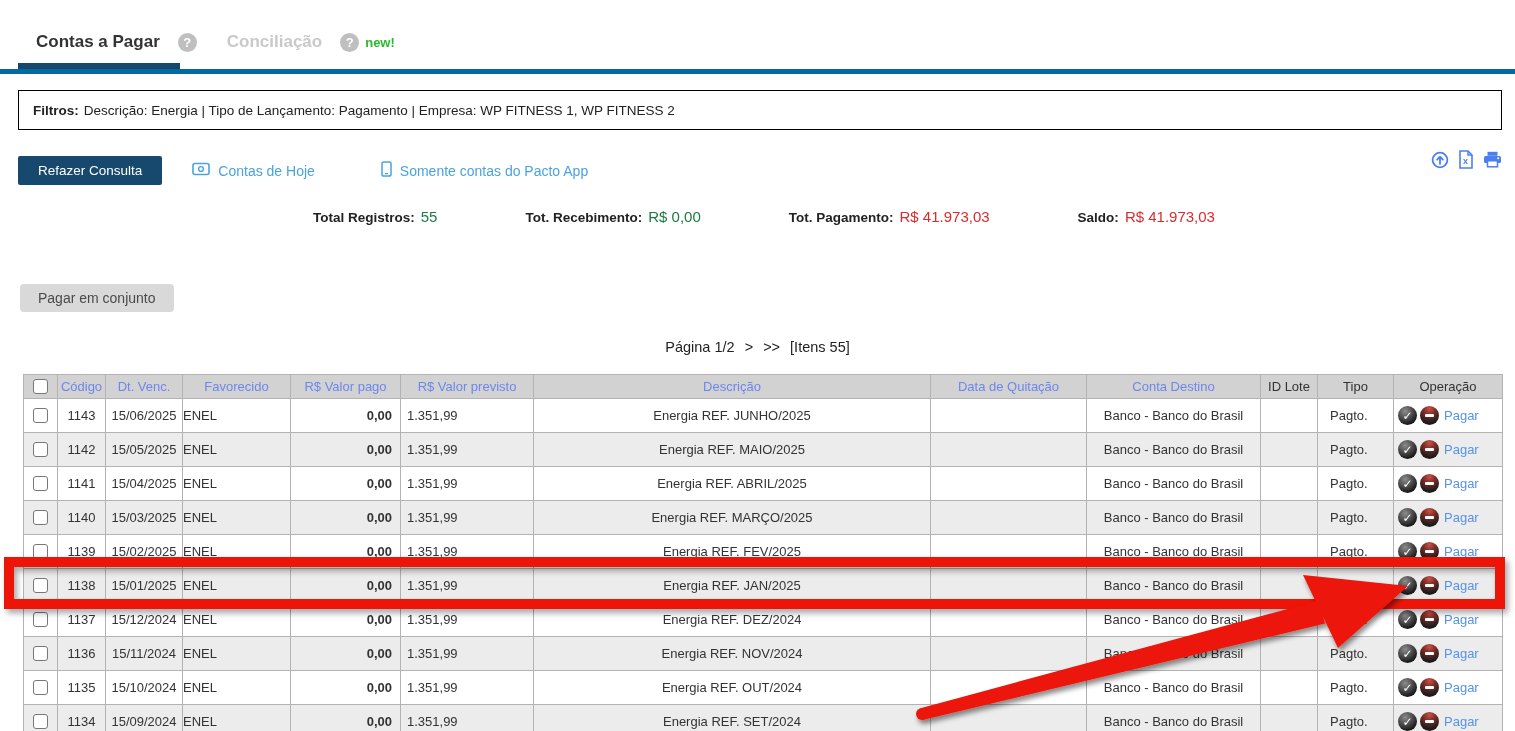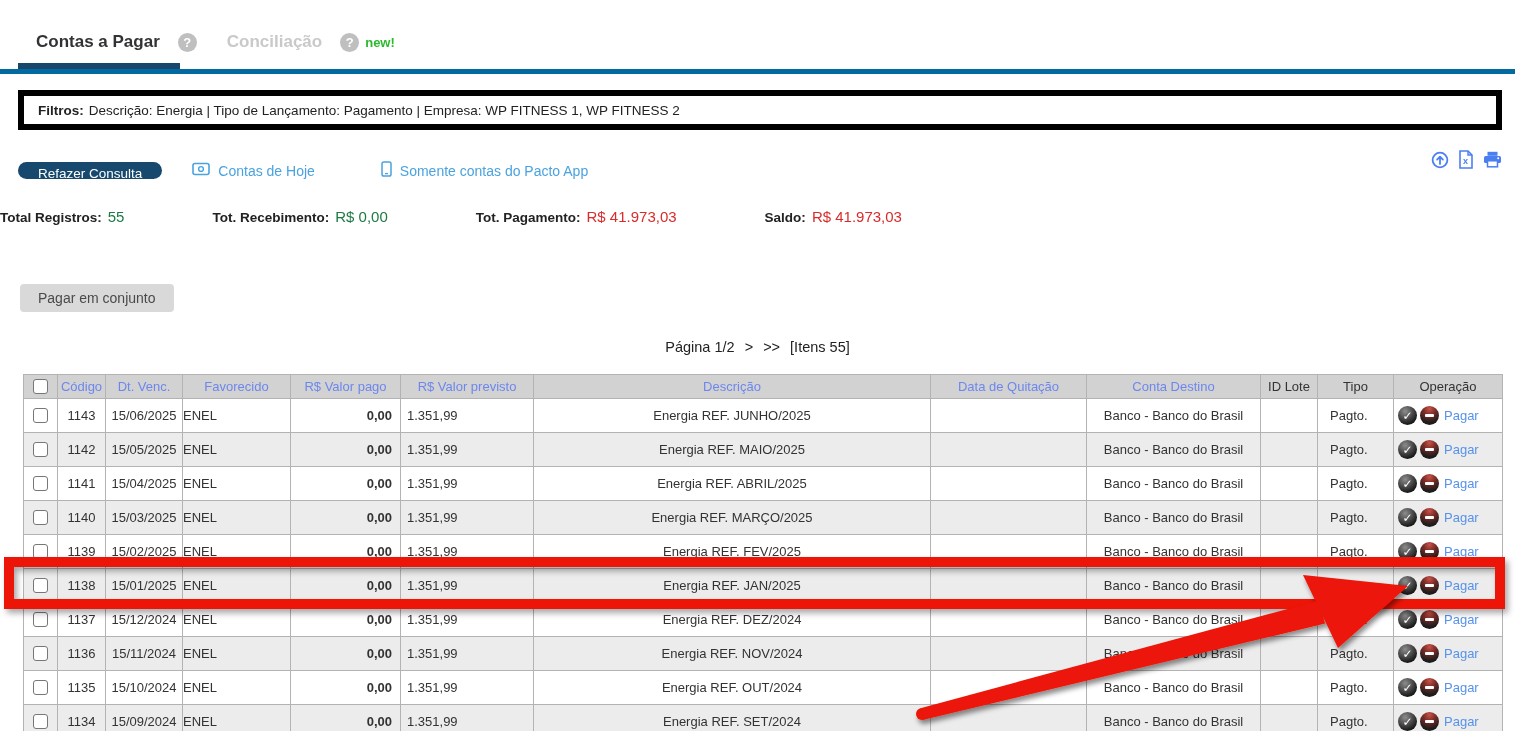--- a/index.html
+++ b/index.html
@@ -12,39 +12,39 @@
   .tab-active { font-size:17px; font-weight:bold; color:#333; cursor:pointer; }
   .tab-inactive { font-size:17px; font-weight:bold; color:#c9c9c9; margin-left:30px; cursor:pointer; }
   .qmark { width:19px; height:19px; border-radius:50%; background:#bfbfbf; color:#fff;
            font-size:13px; font-weight:bold; display:inline-flex; align-items:center;
            justify-content:center; margin-left:18px; }
   .new-badge { color:#2db92d; font-weight:bold; font-size:13px; margin-left:6px; }
   .tab-underline { position:absolute; left:18px; bottom:0; width:162px; height:6px; background:#17476b; }
 
   
   .filter-box { position:absolute; left:18px; top:90px; width:1484px; height:40px;
-                border:6px solid #000000; display:flex; align-items:center;
+                border:1px solid #000000; display:flex; align-items:center;
                 padding:0 14px; font-size:13.5px; color:#222; }
   .filter-box b { margin-right:5px; }
 
   
   .toolbar { position:absolute; left:18px; top:156px; width:1484px; height:29px;
              display:flex; align-items:center; }
-  .btn-navy { height:17px; padding:4px 20px; background:#17496f; color:#fff; border:none;
-              font-size:13.5px; font-family:inherit; border-radius:12px; cursor:pointer; }
+  .btn-navy { height:29px; padding:4px 20px; background:#17496f; color:#fff; border:none;
+              font-size:13.5px; font-family:inherit; border-radius:2px; cursor:pointer; }
   .tool-link { display:flex; align-items:center; gap:8px; color:#4aa3df; font-size:14px;
                cursor:pointer; text-decoration:none; }
   .tool-link.first { margin-left:30px; }
   .tool-link.second { margin-left:66px; }
   .right-icons { margin-left:auto; display:flex; align-items:center; gap:9px; align-self:flex-start; margin-top:-6px; }
   .right-icons svg { display:block; cursor:pointer; }
 
   
   .totals { position:absolute; left:0; top:208px; width:100%; display:flex;
-            align-items:baseline; gap:88px; }
+            align-items:baseline; gap:88px; padding-left:313px; }
   .total-item { display:flex; align-items:baseline; white-space:nowrap; }
   .total-item .lbl { font-size:13.5px; font-weight:600; color:#222; margin-right:6px; }
   .total-item .val { font-size:15px; }
   .val.green { color:#1c7a43; }
   .val.red { color:#d92b2b; }
 
   
   .btn-gray { position:absolute; left:20px; top:284px; height:28px; padding:0 18px;
               background:#d9d9d9; color:#4a4a4a; border:none; border-radius:4px;
               font-size:14px; font-family:inherit; cursor:pointer; }

